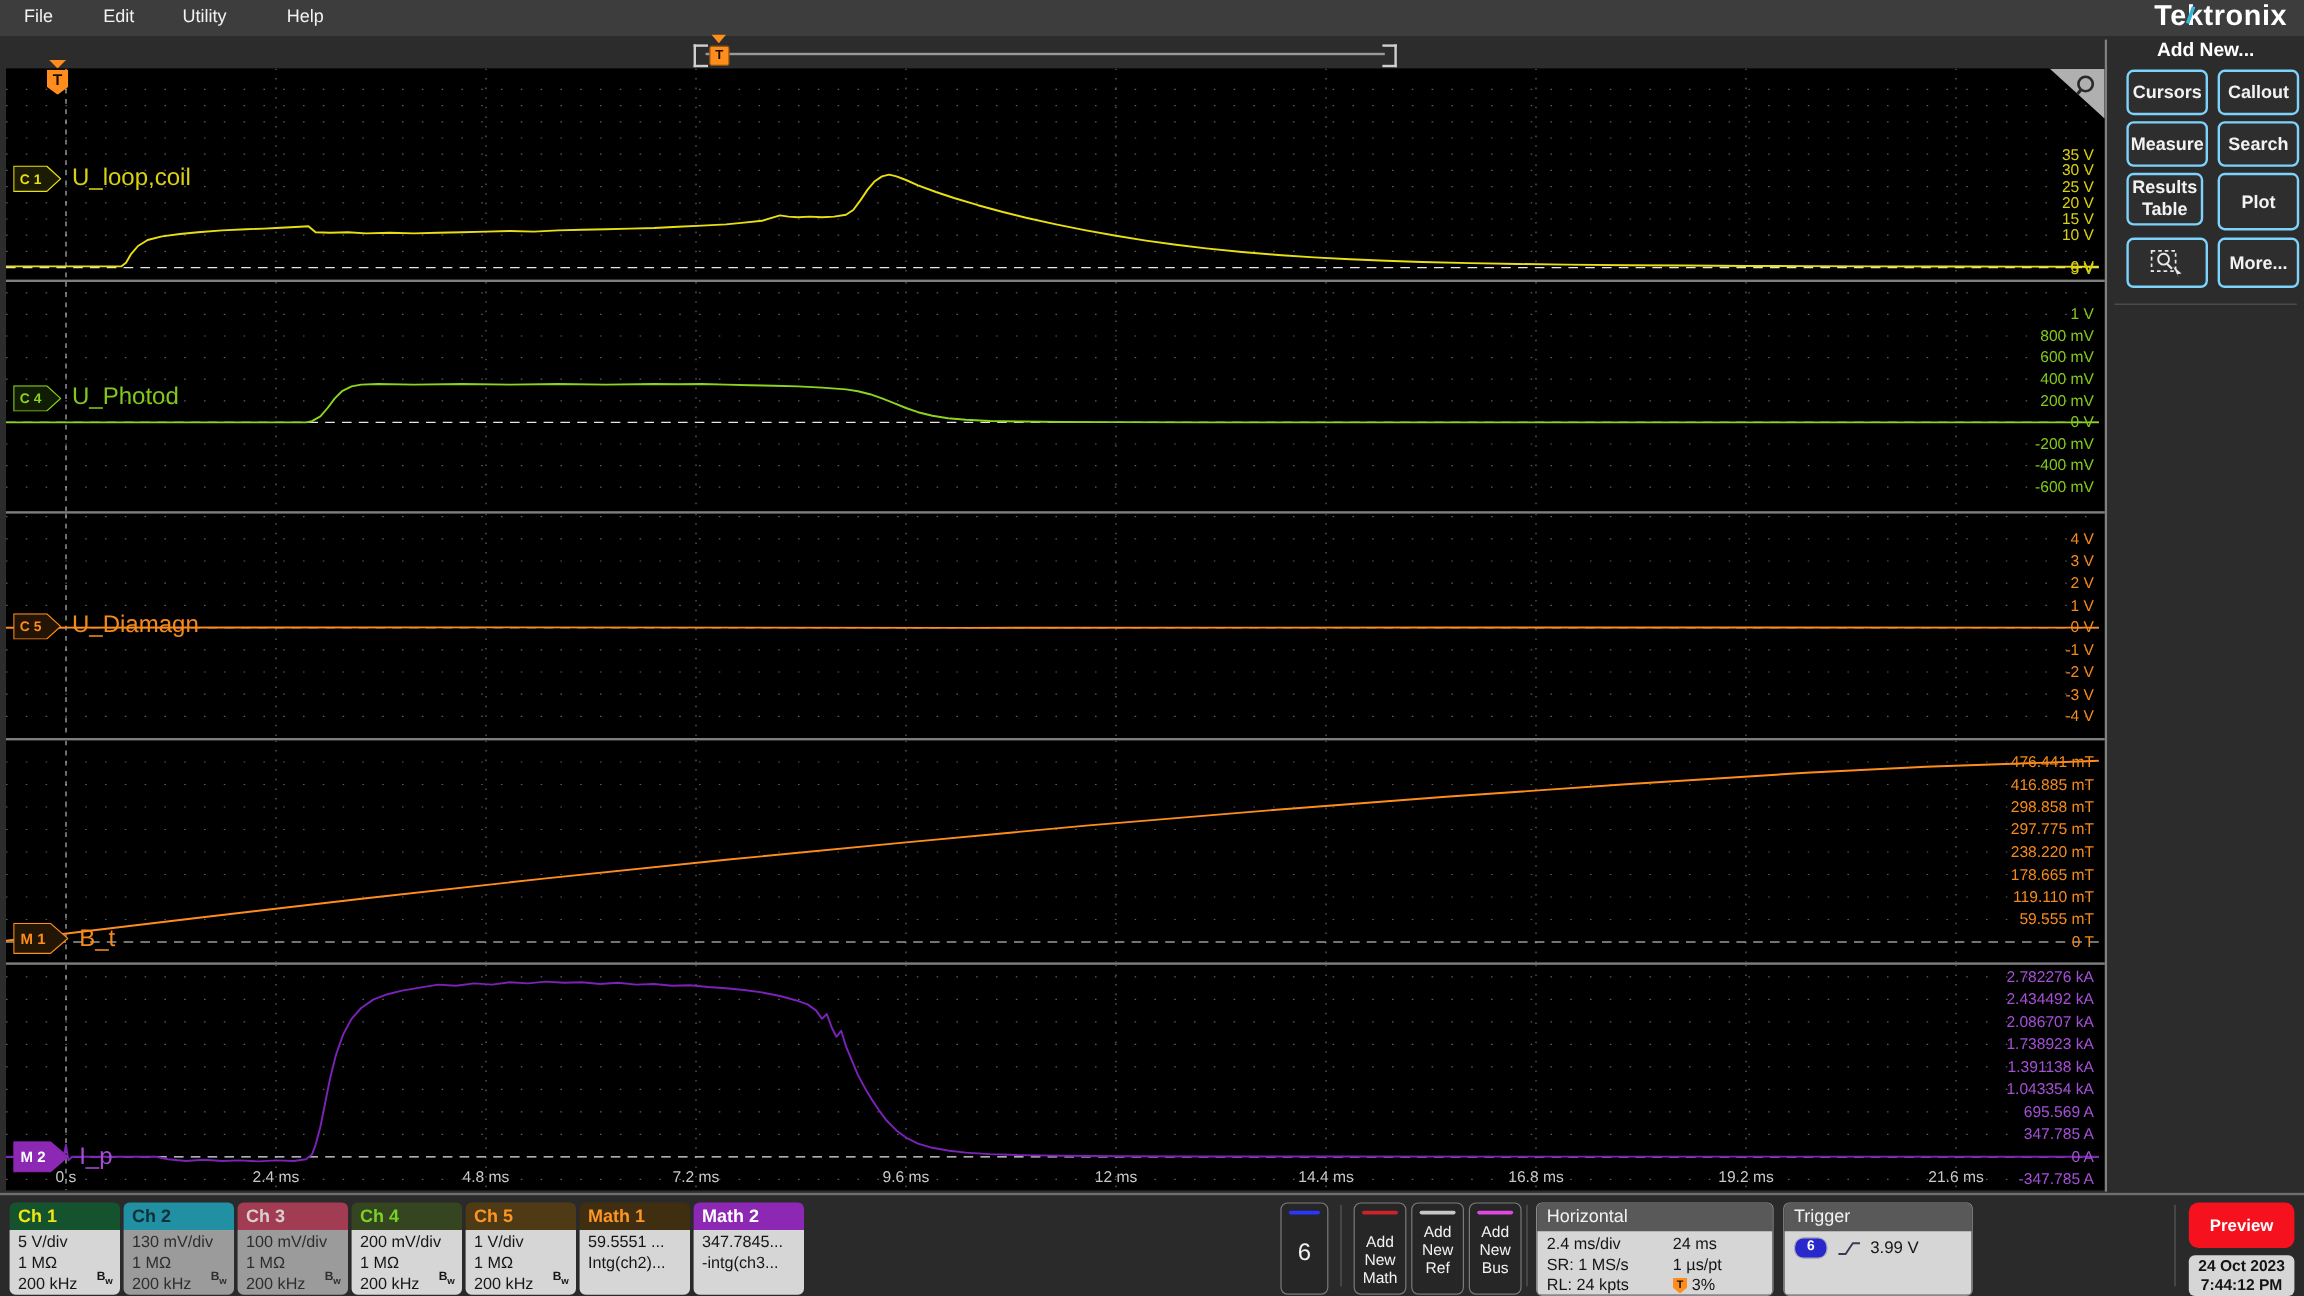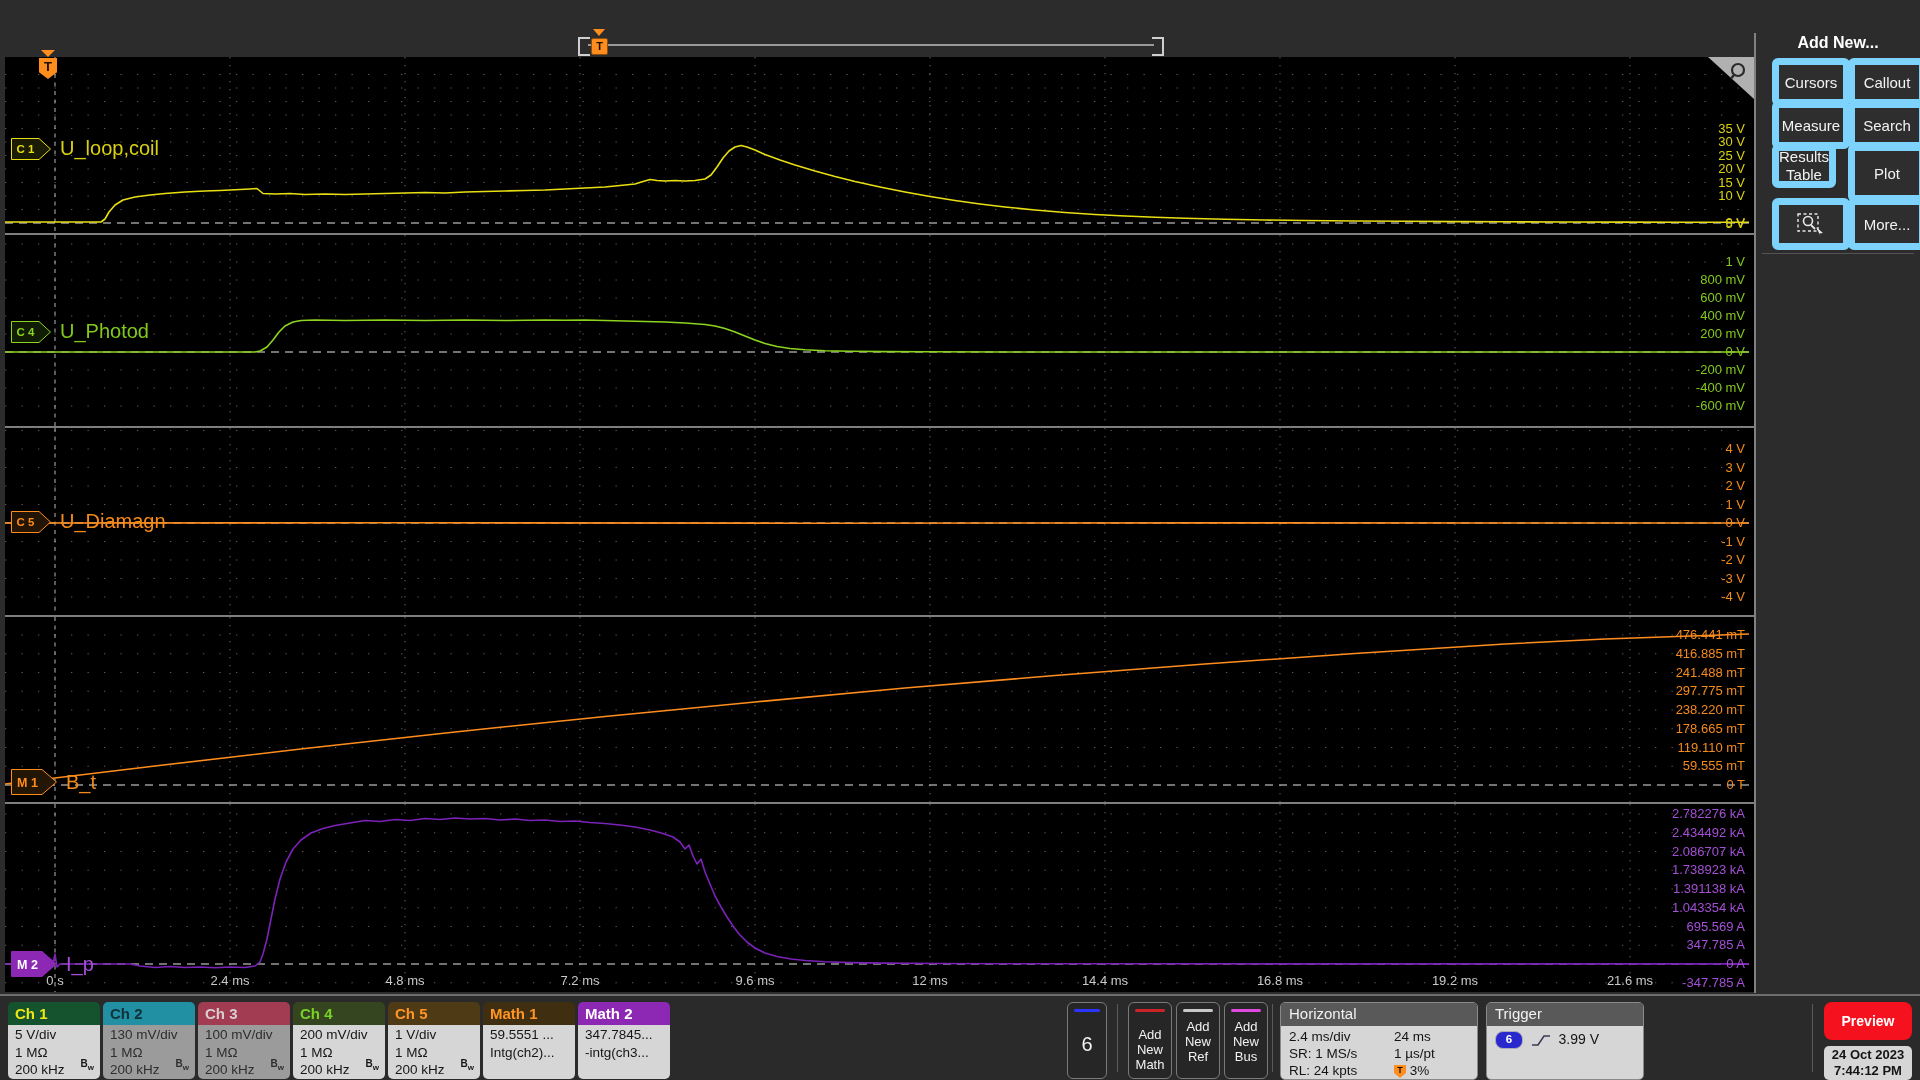--- a/index.html
+++ b/index.html
@@ -36,21 +36,21 @@
   .tlabel{position:absolute;width:70px;text-align:center;font-size:13px;color:#c9c9c9;top:916px;}
   #trigflag{position:absolute;left:34px;top:1px;width:18px;height:21px;background:#ff8d1e;clip-path:polygon(0 0,100% 0,100% 68%,50% 100%,0 68%);color:#1a1004;font-weight:bold;font-size:13px;text-align:center;line-height:18px;}
   #trigtri{position:absolute;left:41px;top:50px;width:0;height:0;border-left:7px solid transparent;border-right:7px solid transparent;border-top:7px solid #ff8d1e;}
   #zoomwedge{position:absolute;right:0;top:0;width:46px;height:42px;background:#b0b0b0;clip-path:polygon(0 0,100% 0,100% 100%);}
   #grip{position:absolute;left:1756px;top:500px;width:8px;height:36px;}
   #grip i{position:absolute;left:2px;width:4px;height:4px;border-radius:50%;background:#b5b5b5;}
 
   
   #sidepanel{position:absolute;left:1756px;top:30px;width:164px;height:963px;background:#2c2c2c;}
   #addnew-title{position:absolute;left:0;top:4px;width:164px;text-align:center;color:#fff;font-size:16px;font-weight:bold;}
-  .sbtn{position:absolute;background:#2e2e2e;border:7px solid #7dd3fc;border-radius:6px;color:#f2f2f2;font-size:15px;display:flex;align-items:center;justify-content:center;text-align:center;line-height:17px;cursor:default;}
+  .sbtn{position:absolute;background:#2e2e2e;border:2px solid #7dd3fc;border-radius:6px;color:#f2f2f2;font-size:15px;display:flex;align-items:center;justify-content:center;text-align:center;line-height:17px;cursor:default;font-weight:bold;}
   #paneldiv{position:absolute;left:6px;top:223px;width:152px;height:1px;background:#535353;}
 
   
   #bottombar{position:absolute;left:0;top:994px;width:1920px;height:86px;background:#2a2a2a;border-top:2px solid #6e6e6e;}
   .chbadge{position:absolute;top:6px;width:92px;height:77px;border-radius:5px;cursor:default;}
   .chhead{height:23px;border-radius:5px 5px 0 0;font-size:15px;font-weight:bold;padding:3px 0 0 7px;box-sizing:border-box;}
   .chbody{height:54px;border-radius:0 0 5px 5px;font-size:13.5px;line-height:17.5px;padding:1px 7px 0 7px;color:#161616;box-sizing:border-box;background:#d6d6d6;position:relative;}
   .chbody.off{background:#9b9b9b;color:#2e2e2e;}
   .bwtag{position:absolute;right:6px;bottom:3px;font-size:10px;font-weight:bold;}
   .bwtag sub{font-size:8px;}
@@ -68,20 +68,27 @@
   #clockbox{position:absolute;left:1824px;top:50px;width:88px;height:34px;background:#d6d6d6;border-radius:5px;color:#141414;font-size:13px;font-weight:bold;text-align:center;line-height:16px;padding-top:1px;box-sizing:border-box;}
   .trace{fill:none;stroke-width:1.6;stroke-linejoin:round;}
   .zero{stroke:#e6e6e6;stroke-dasharray:8 6;stroke-width:1;}
   .trig{stroke:#d8d8d8;stroke-dasharray:4 4.5;stroke-width:1;opacity:.85;}
 </style>
 </head>
 <body>
 
 <div id="screen">
 
+  <div id="menubar">
+    <div class="menuitem" style="left:14px">File</div>
+    <div class="menuitem" style="left:80px">Edit</div>
+    <div class="menuitem" style="left:146px">Utility</div>
+    <div class="menuitem" style="left:233px">Help</div>
+    <div id="logo"><span>Tektronix</span><span class="slash"></span></div>
+  </div>
 
   <div id="trigtri"></div>
 
   <div id="ovbar">
     <div class="hline"></div>
     <div class="lbr"></div>
     <div class="rbr"></div>
     <div class="tri"></div>
     <div class="tbox">T</div>
   </div>
@@ -233,21 +240,21 @@
             <line x1="1275" y1="0" x2="1275" y2="185"></line>
             <line x1="1450" y1="0" x2="1450" y2="185"></line>
             <line x1="1625" y1="0" x2="1625" y2="185"></line>
         </g>
         <line class="trig" x1="50" y1="0" x2="50" y2="185"></line>
         <line class="zero" x1="0" y1="168" x2="1749" y2="168"></line>
         <path class="trace" d="M0,167 L150,149 L300,131.5 L450,115 L600,99.5 L750,85 L900,71 L1050,58.5 L1200,47 L1350,36.5 L1500,27 L1600,22 L1744,17" stroke="#ff8d1e"></path>
       </svg>
       <span class="ax org" style="top:10px">476.441 mT</span>
       <span class="ax org" style="top:28.75px">416.885 mT</span>
-      <span class="ax org" style="top:47.5px">241.488 mT</span>
+      <span class="ax org" style="top:47.5px">298.858 mT</span>
       <span class="ax org" style="top:66.25px">297.775 mT</span>
       <span class="ax org" style="top:85px">238.220 mT</span>
       <span class="ax org" style="top:103.75px">178.665 mT</span>
       <span class="ax org" style="top:122.5px">119.110 mT</span>
       <span class="ax org" style="top:141.25px">59.555 mT</span>
       <span class="ax org" style="top:160px">0 T</span>
     </div>
     <div class="divider" style="top:745px"></div>
 
     <div class="slice" style="top:747px;height:188px">

